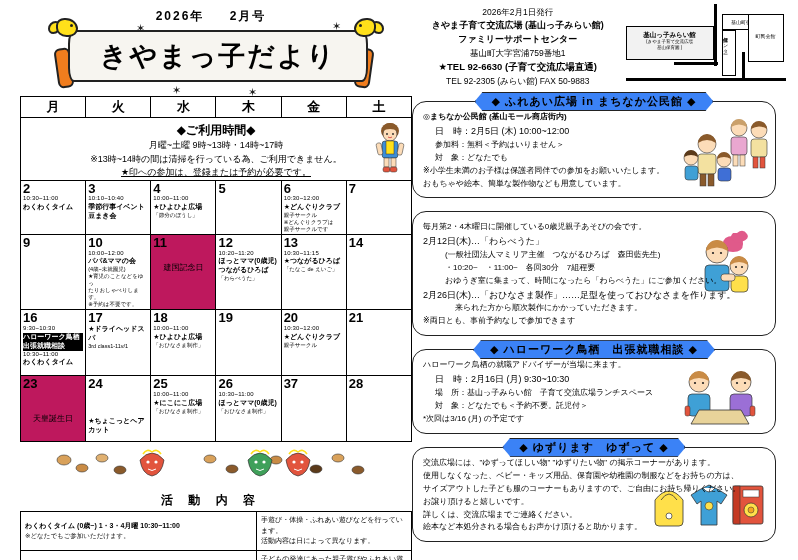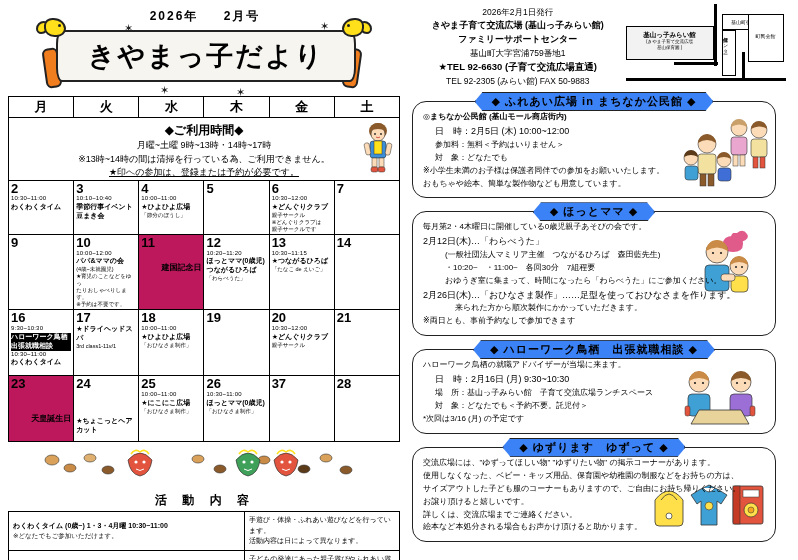--- a/index.html
+++ b/index.html
@@ -5,21 +5,21 @@
   * { box-sizing: border-box; margin: 0; padding: 0; }
   body {
     width: 798px; height: 560px;
     background: #ffffff;
     font-family: "Liberation Sans", "DejaVu Sans", sans-serif;
     color: #000;
     overflow: hidden;
     position: relative;
   }
   .page { display: flex; width: 798px; height: 560px; }
-  .col-left { width: 408px; padding: 4px 6px 0 8px; position: relative; }
+  .col-left { width: 408px; padding: 4px 6px 0 20px; position: relative; }
   .col-right { width: 390px; padding: 4px 22px 0 4px; position: relative; }
 
   
   .banner-wrap { position: relative; height: 92px; }
   .banner-date { text-align: center; font-size: 12px; letter-spacing: 2px; padding-top: 4px; font-weight: 600; }
   .banner-date span { margin: 0 10px; }
   .ribbon {
     position: absolute; left: 48px; top: 26px; width: 300px; height: 52px;
     background: #f7f5f0; border: 2px solid #222;
     border-radius: 6px / 14px;
@@ -56,21 +56,21 @@
   .info-underline { text-decoration: underline; }
   .daycell { height: 66px; padding: 1px 2px; position: relative; }
   .daycell.r1 { height: 51px; }
   .daycell.holiday { background: #be185d; }
   .dnum { font-size: 13px; font-weight: bold; line-height: 1.05; }
   .ev { font-size: 6px; line-height: 1.28; }
   .ev .t { letter-spacing: 0.2px; }
   .ev .n { font-weight: bold; font-size: 7px; }
   .ev .s { font-size: 5.5px; }
   .ev .q { font-size: 5.5px; }
-  .holiday-name { font-size: 8px; font-weight: bold; text-align: right; margin-top: 12px; }
+  .holiday-name { font-size: 8px; font-weight: normal; text-align: center; margin-top: 12px; }
   .holiday-name.low { margin-top: 22px; }
   .girl-icon { position: absolute; right: 4px; top: 4px; width: 34px; height: 52px; }
 
   
   .bean-strip { position: relative; height: 46px; margin-top: 2px; }
 
   
   .act-title { text-align: center; font-size: 12px; font-weight: bold; letter-spacing: 6px; margin: 2px 0 2px 0; }
   table.act { width: 392px; border-collapse: collapse; table-layout: fixed; }
   table.act td { border: 1px solid #000; padding: 3px 4px; font-size: 7px; line-height: 1.5; vertical-align: middle; }
@@ -469,21 +469,20 @@
           <div class="panel-body">
             <p class="lead">◎まちなか公民館 (基山モール商店街内)</p>
             <p class="ind1 big9">日　時：2月5日 (木) 10:00~12:00</p>
             <p class="ind1">参加料：無料＜予約はいりません＞</p>
             <p class="ind1">対　象：どなたでも</p>
             <p class="">※小学生未満のお子様は保護者同伴での参加をお願いいたします。</p>
             <p class="">おもちゃや絵本、簡単な製作物なども用意しています。</p>
           </div>
         </div>
         <div class="panel">
-          <div class="panel-title">◆ ほっとママ ◆</div>
           <svg class="ppl" style="right:14px; top:18px;" width="70" height="70" viewBox="0 0 70 70">
             <path d="M42 6q10 0 10 8t-10 8q-10 0-10-8t10-8z" fill="#e05a8a"></path>
             <path d="M46 3q6-5 10 1t-10 9q-10-4-4-10z" fill="#e05a8a"></path>
             <circle cx="26" cy="22" r="11" fill="#fcdcb8" stroke="#333" stroke-width="0.7"></circle>
             <path d="M15 21a11 11 0 0122 0q-11-7-22 0z" fill="#c98b45"></path>
             <circle cx="22" cy="23" r="1.1" fill="#222"></circle>
             <circle cx="30" cy="23" r="1.1" fill="#222"></circle>
             <rect x="14" y="35" width="24" height="26" rx="4" fill="#3fa0d6" stroke="#333" stroke-width="0.7"></rect>
             <circle cx="48" cy="36" r="9" fill="#fcdcb8" stroke="#333" stroke-width="0.7"></circle>
             <path d="M39 35a9 9 0 0118 0q-9-6-18 0z" fill="#c98b45"></path>

